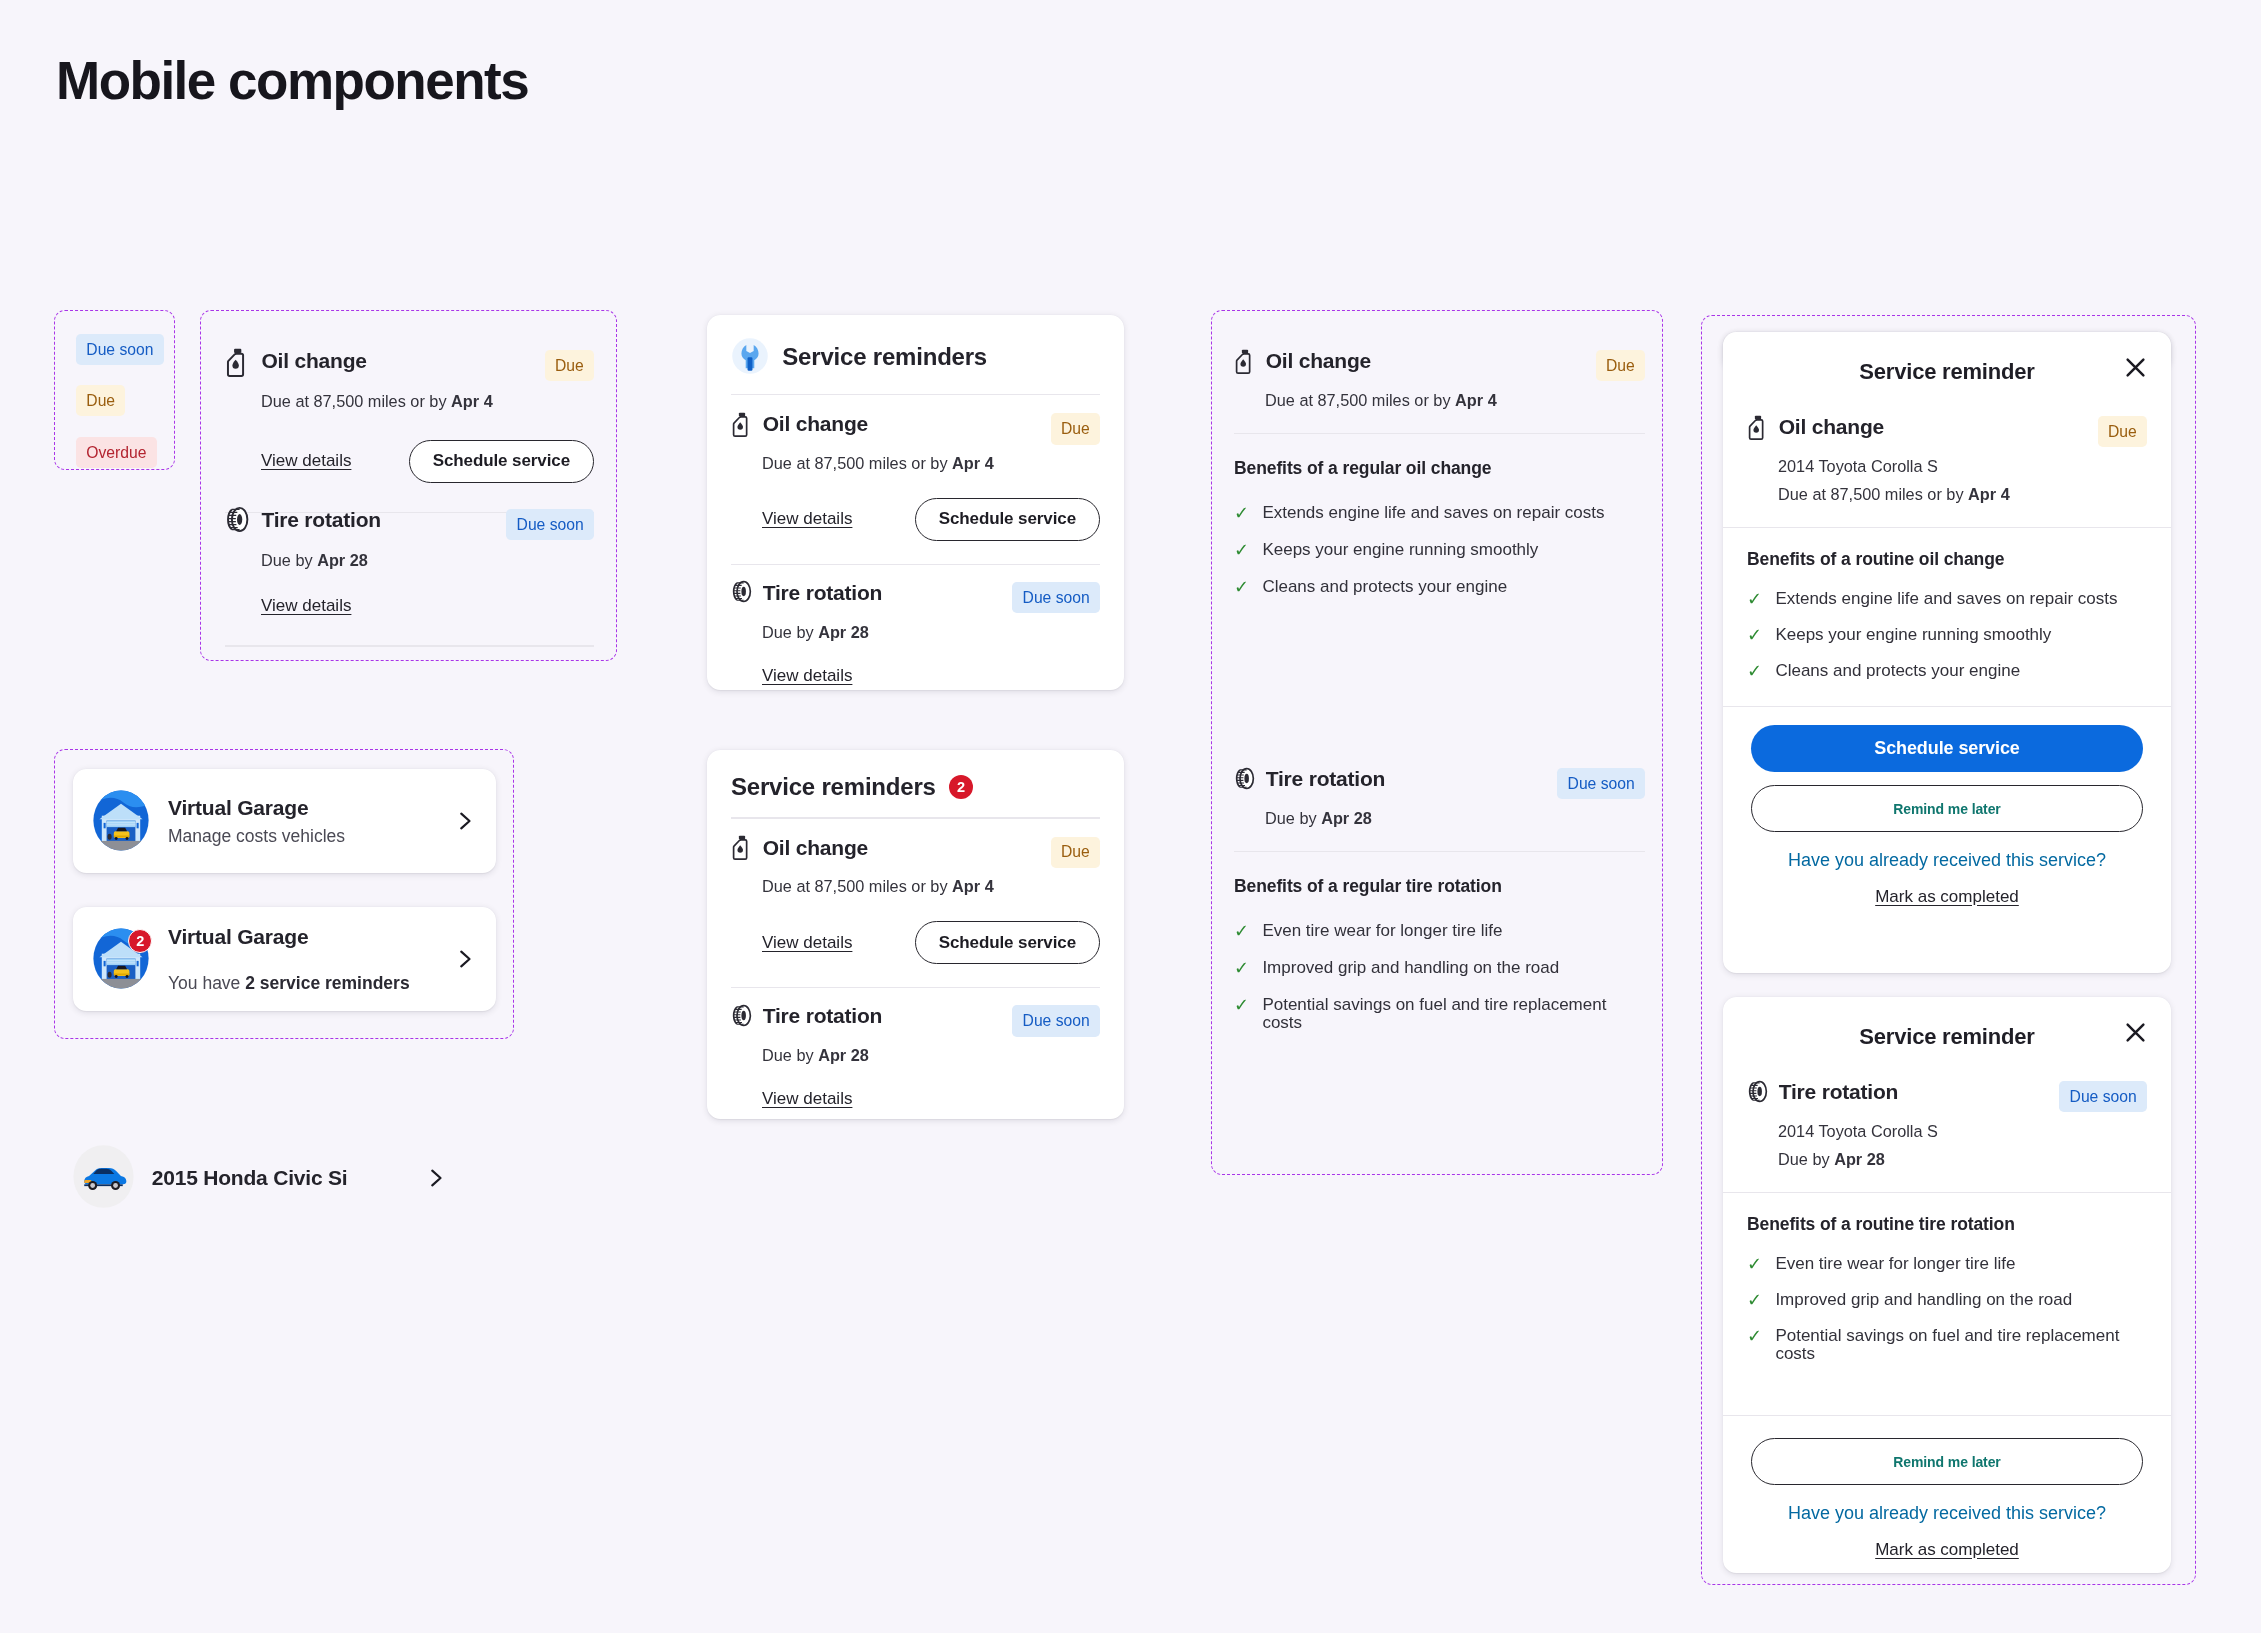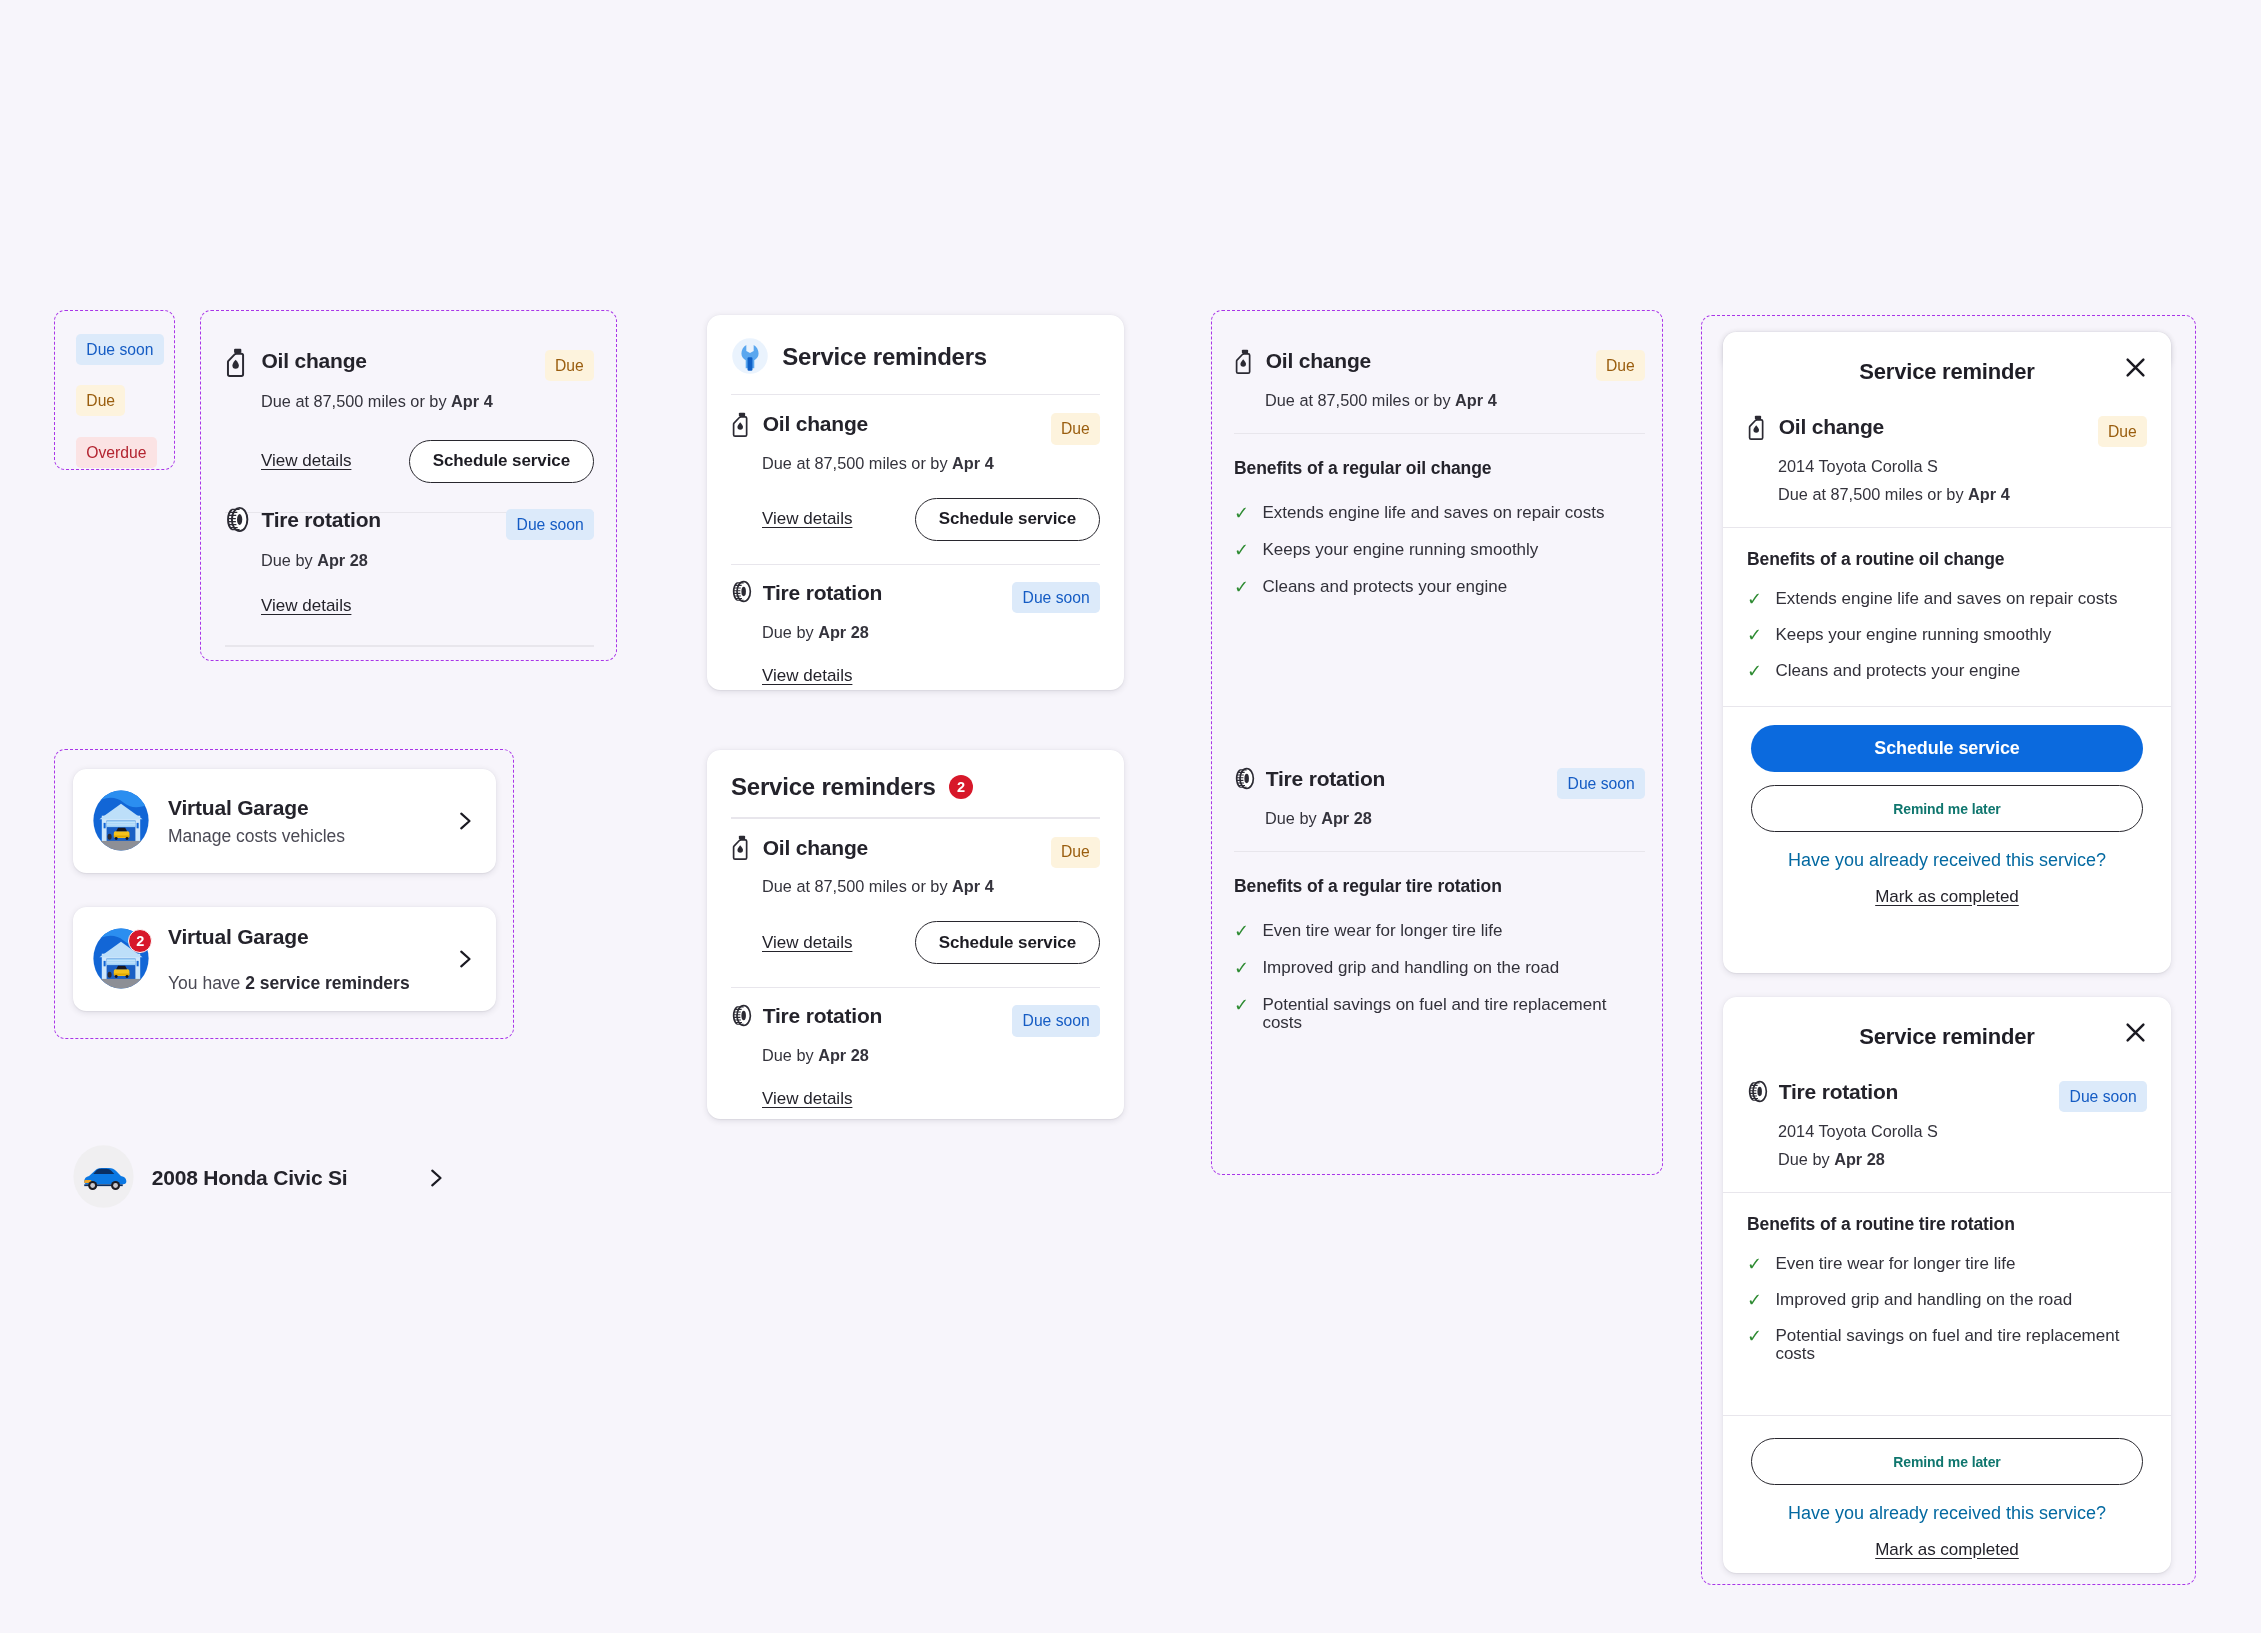--- a/index.html
+++ b/index.html
@@ -110,20 +110,21 @@
   .modal-title {
     font-size: 22px; font-weight: 700; color: #1f1e26; letter-spacing: -0.2px;
   }
   .ask { font-size: 18px; color: #0369a1; text-align: center; }
 </style>
 </head>
 <body>
 
 <div class="page">
 
+  <div class="page-title">Mobile components</div>
 
   <div class="dash" style="left:54px; top:310px; width:121px; height:160px;"></div>
 
   <div style="position:absolute;left:76px;top:334px;">
     <span class="badge soon">Due soon</span>
   </div>
   <div style="position:absolute;left:76px;top:385px;">
     <span class="badge due">Due</span>
   </div>
   <div style="position:absolute;left:76px;top:437px;">
@@ -272,21 +273,21 @@
         <path d="M22 62c0-5 3-8 8-9l10-9c3-2.6 7-4 11-4h12c5 0 9 2 12 5l8 8c6 1 9 4 9 9 0 3-2 5-5 5H26c-2.4 0-4-1.6-4-5z" fill="#0b78e3"></path>
         <path d="M42 44c2-2 4-3 7-3h10c3.4 0 6 1.2 8 3.6l5 5.4H37z" fill="#0a2f63"></path>
         <rect x="22" y="60" width="12" height="5" rx="2" fill="#f0a52a"></rect>
         <rect x="22" y="67" width="64" height="3" fill="#0a2f63"></rect>
         <circle cx="36" cy="69" r="7.5" fill="#1d1c23"></circle>
           <circle cx="36" cy="69" r="4" fill="#c8c7cc"></circle>
         <circle cx="74" cy="69" r="7.5" fill="#1d1c23"></circle>
           <circle cx="74" cy="69" r="4" fill="#c8c7cc"></circle>
       </svg>
     </span>
-    <span class="row-title" style="margin-left:15.7px;flex:1 1 auto;">2008 Honda Civic Si</span>
+    <span class="row-title" style="margin-left:15.7px;flex:1 1 auto;">2015 Honda Civic Si</span>
     <span class="chev">
       <svg width="22" height="22" viewBox="0 0 24 24" fill="none">
           <path d="M9 4l9 8-9 8" stroke="#1b1a22" stroke-width="2.4" stroke-linecap="round" stroke-linejoin="round"></path>
         </svg>
     </span>
   </div>
 
   <div class="card" style="left:707px; top:315px; width:417px; height:375px;">
     <div style="display:flex;align-items:center;gap:13.3px;padding:22px 24px 0 24px;">
       <span>

